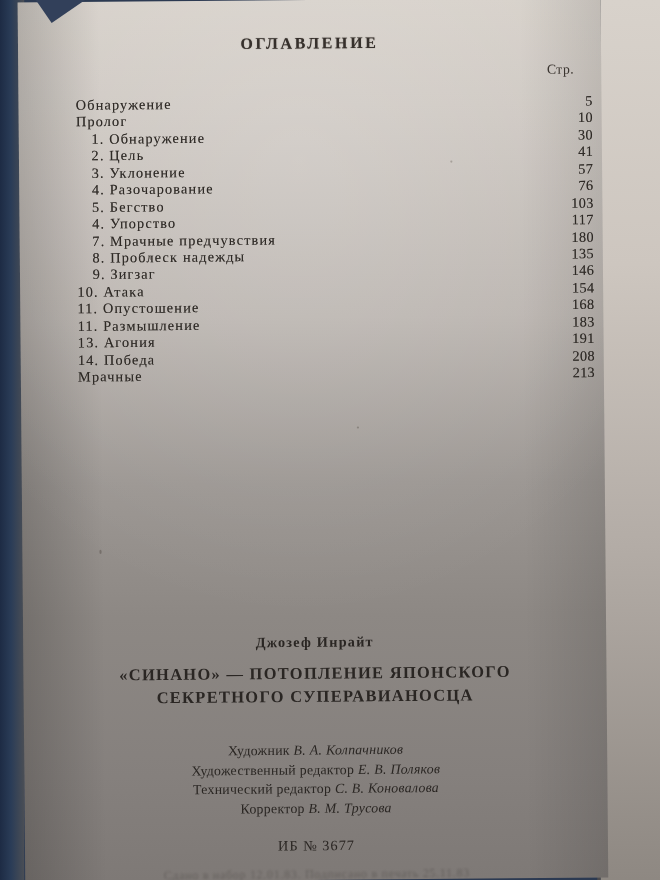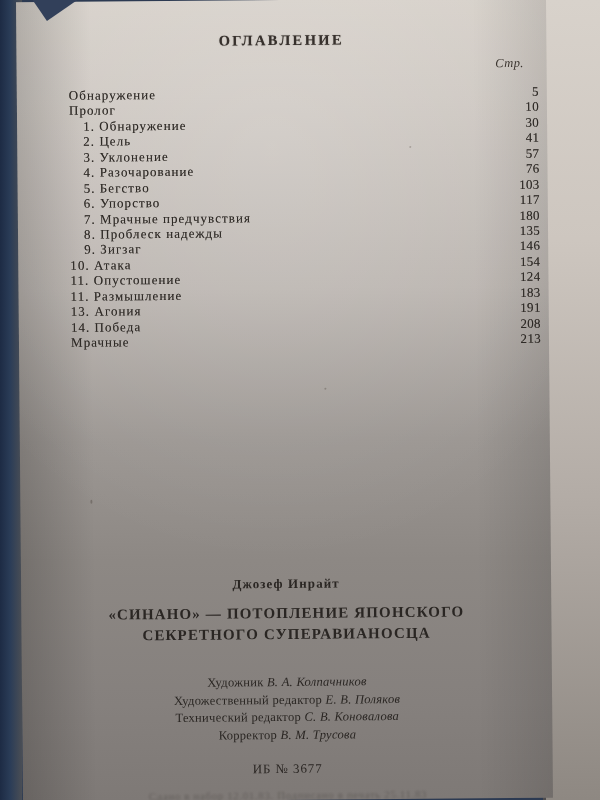--- a/index.html
+++ b/index.html
@@ -59,21 +59,21 @@
   .content{position:absolute;left:0;top:0;width:530px;height:800px;color:#2b2724;}
 
   .toc-title{
     position:absolute;left:0;top:32px;width:530px;text-align:center;
     font-size:14.5px;font-weight:700;letter-spacing:2.4px;
     color:#36302c;
     text-shadow:0 0 1px rgba(60,52,46,.55);
   }
   .stp{
     position:absolute;left:458px;top:58px;width:70px;text-align:center;
-    font-style:italic;font-size:12.5px;color:#3a342f;letter-spacing:.4px;
+    font-size:12.5px;color:#3a342f;letter-spacing:.4px;
   }
 
   .toc{position:absolute;left:52px;top:86px;width:470px;}
   .row{
     display:flex;align-items:baseline;
     height:15.45px;
     font-size:13px;
     color:#2e2a26;
   }
   .row .lbl{
@@ -163,21 +163,21 @@
             <span class="lbl">4. Разочарование</span>
             <span class="dots"></span>
             <span class="pg">76</span>
           </div>
           <div class="row ind">
             <span class="lbl">5. Бегство</span>
             <span class="dots"></span>
             <span class="pg">103</span>
           </div>
           <div class="row ind">
-            <span class="lbl">6. Упорство</span>
+            <span class="lbl">4. Упорство</span>
             <span class="dots"></span>
             <span class="pg">117</span>
           </div>
           <div class="row ind">
             <span class="lbl">7. Мрачные предчувствия</span>
             <span class="dots"></span>
             <span class="pg">180</span>
           </div>
           <div class="row ind">
             <span class="lbl">8. Проблеск надежды</span>
@@ -190,21 +190,21 @@
             <span class="pg">146</span>
           </div>
           <div class="row">
             <span class="lbl">10. Атака</span>
             <span class="dots"></span>
             <span class="pg">154</span>
           </div>
           <div class="row">
             <span class="lbl">11. Опустошение</span>
             <span class="dots"></span>
-            <span class="pg">124</span>
+            <span class="pg">168</span>
           </div>
           <div class="row">
             <span class="lbl">11. Размышление</span>
             <span class="dots"></span>
             <span class="pg">183</span>
           </div>
           <div class="row">
             <span class="lbl">13. Агония</span>
             <span class="dots"></span>
             <span class="pg">191</span>

